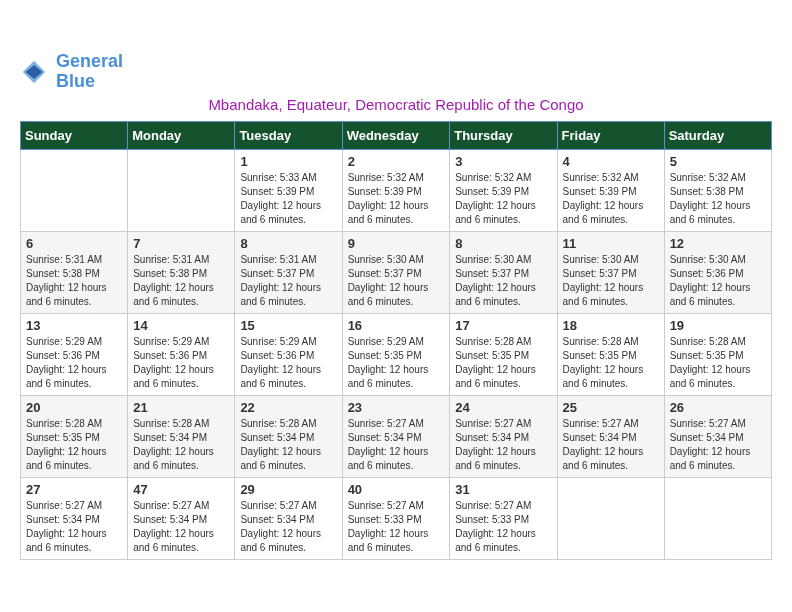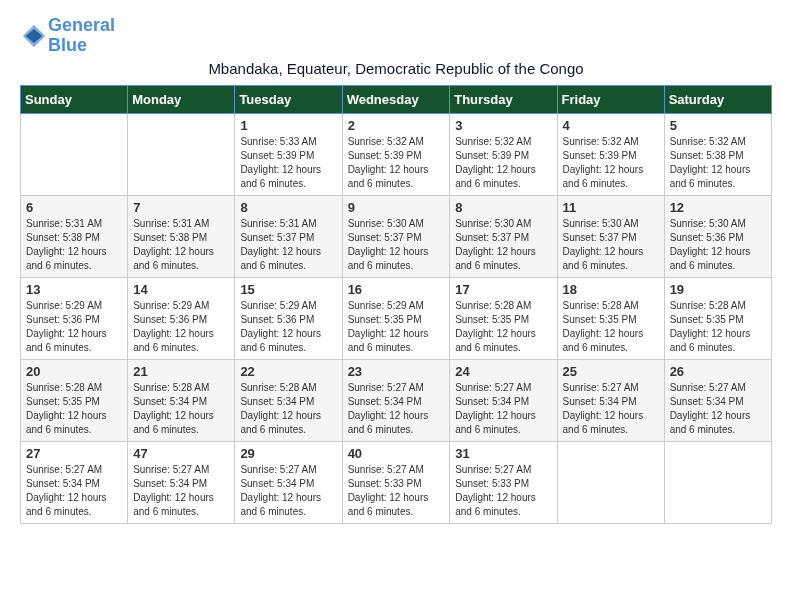--- a/index.html
+++ b/index.html
@@ -12,21 +12,22 @@
     }
     .header-top {
       display: flex;
       align-items: flex-start;
       justify-content: space-between;
       margin-bottom: 4px;
     }
     .logo {
       display: flex;
       align-items: center;
-      gap: 0;
+      gap: 8px;
+      margin-top: 36px;
     }
     .logo-text {
       font-size: 18px;
       font-weight: bold;
       color: #333;
       line-height: 1.1;
     }
     .logo-text span {
       color: #4a90d9;
     }
@@ -37,21 +38,21 @@
     .title-block {
       text-align: right;
     }
     .month-title {
       font-size: 36px;
       font-weight: bold;
       color: #333;
     }
     .subtitle {
       font-size: 15px;
-      color: #0f172a;
+      color: #a21caf;
       text-align: center;
       margin-bottom: 8px;
     }
     table {
       width: 100%;
       border-collapse: collapse;
       font-size: 11px;
     }
     thead tr th {
       background-color: #14532d;

